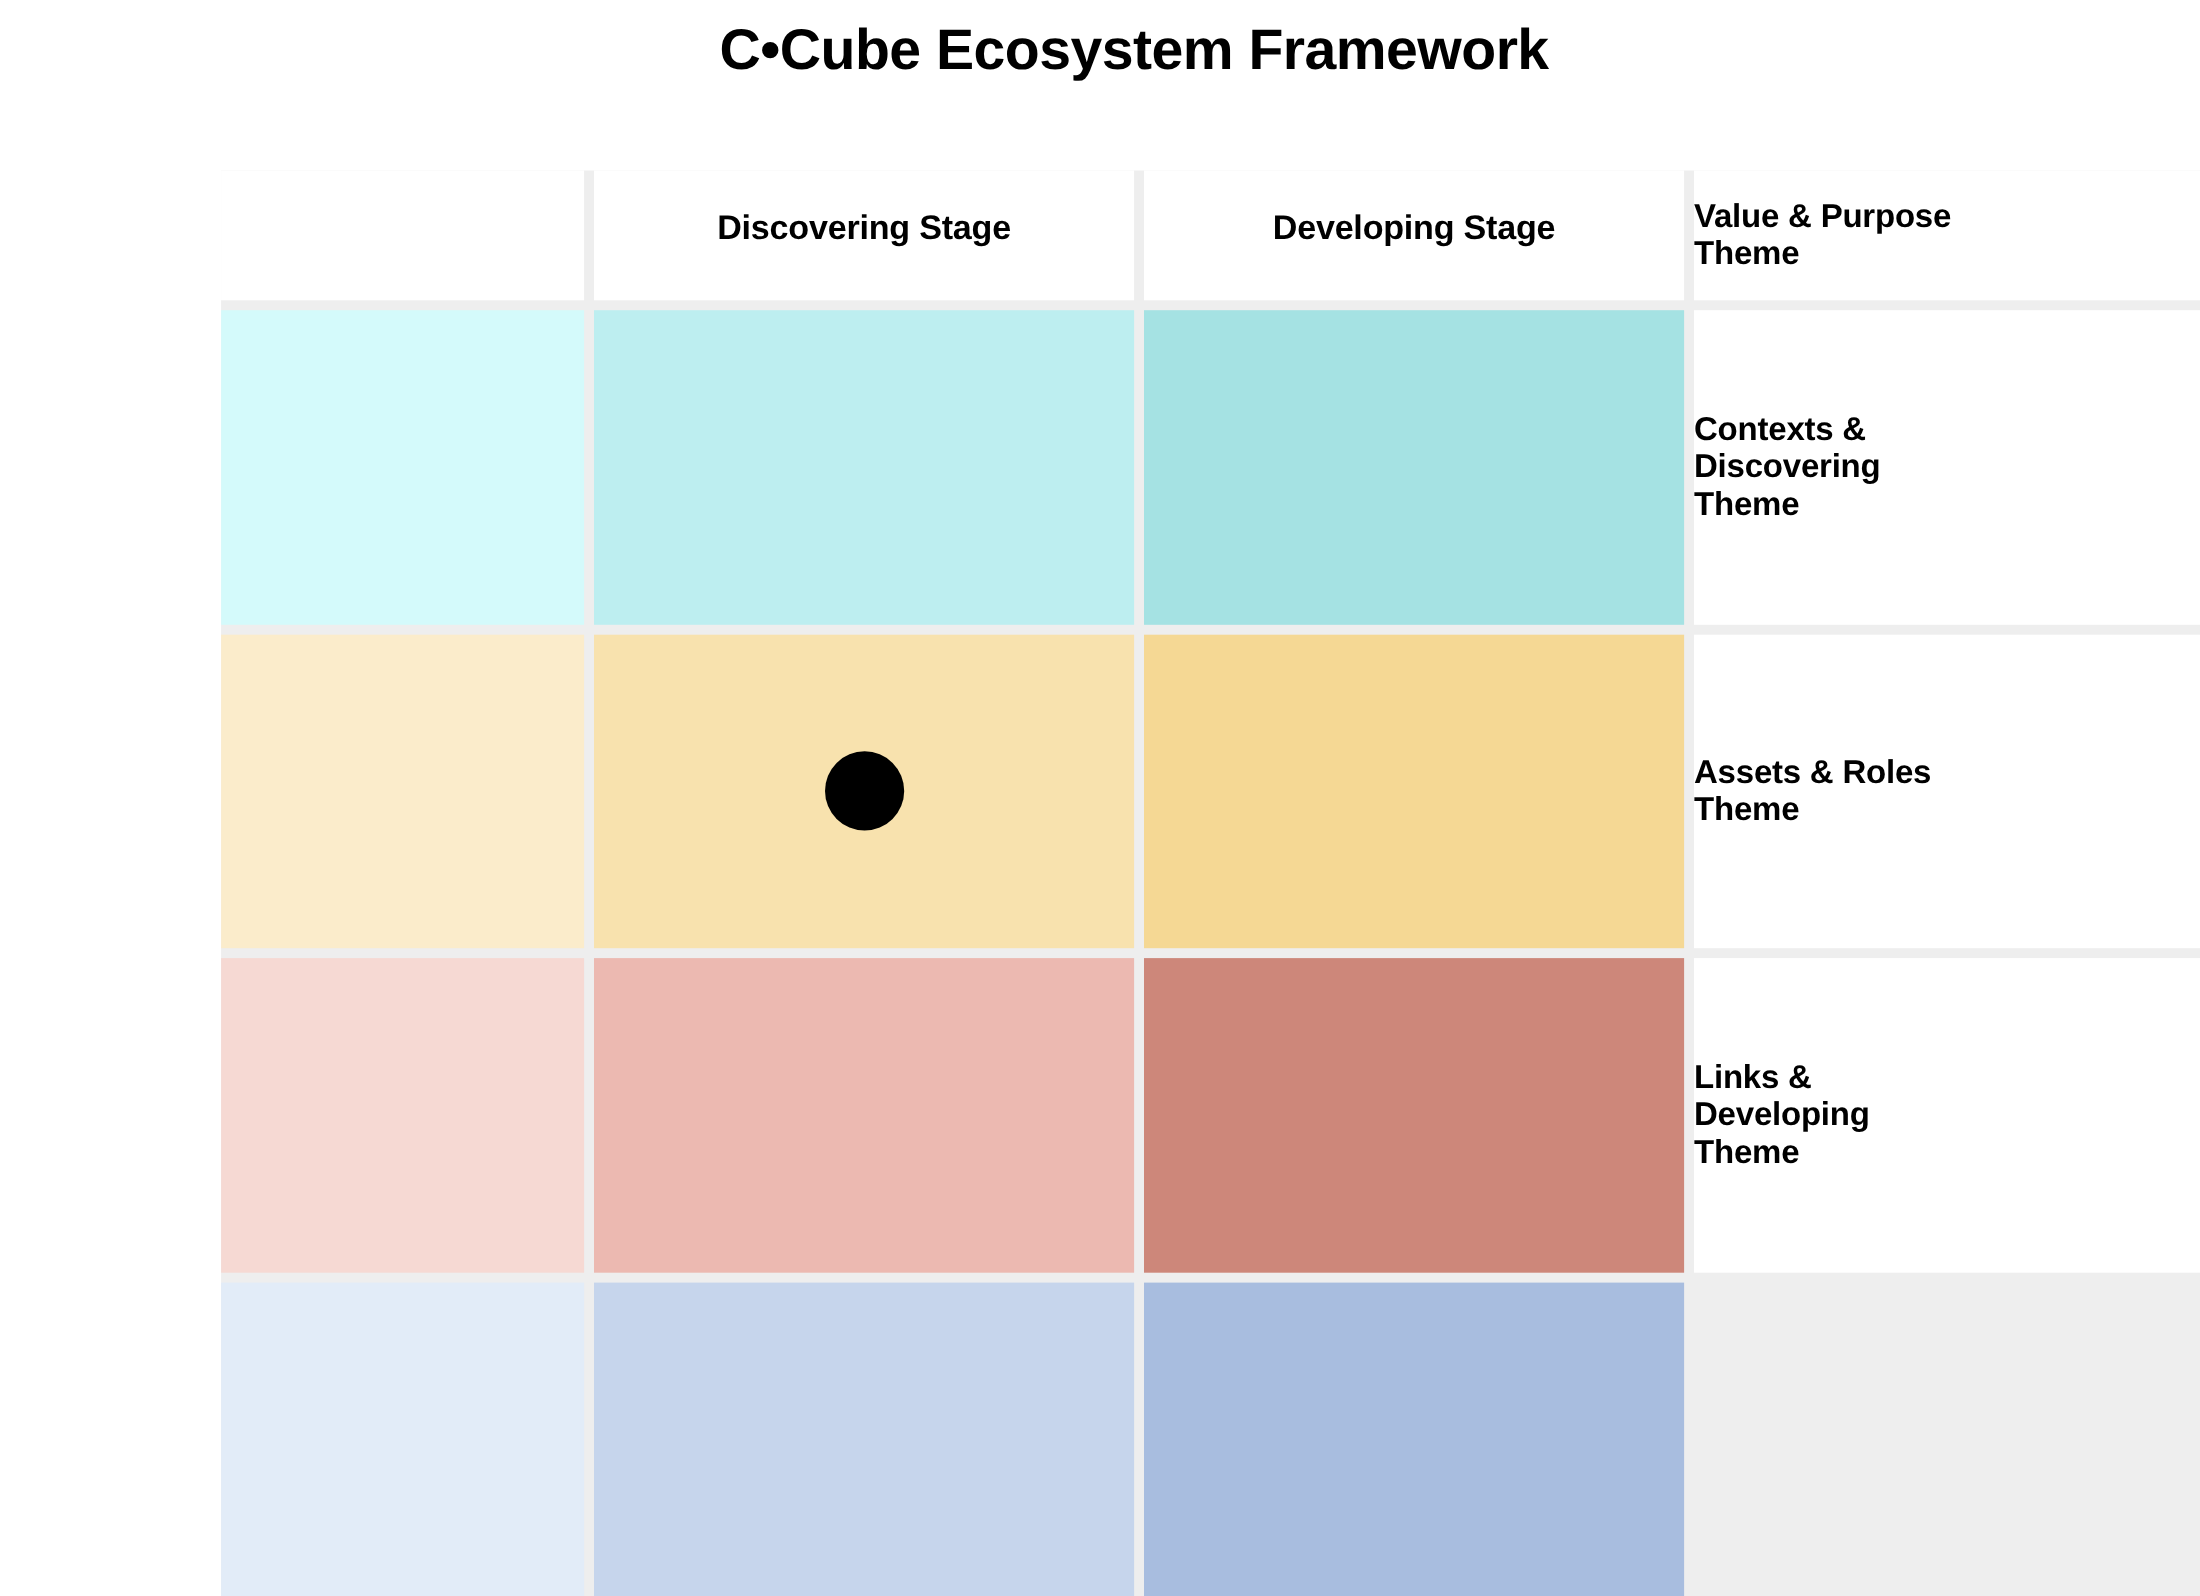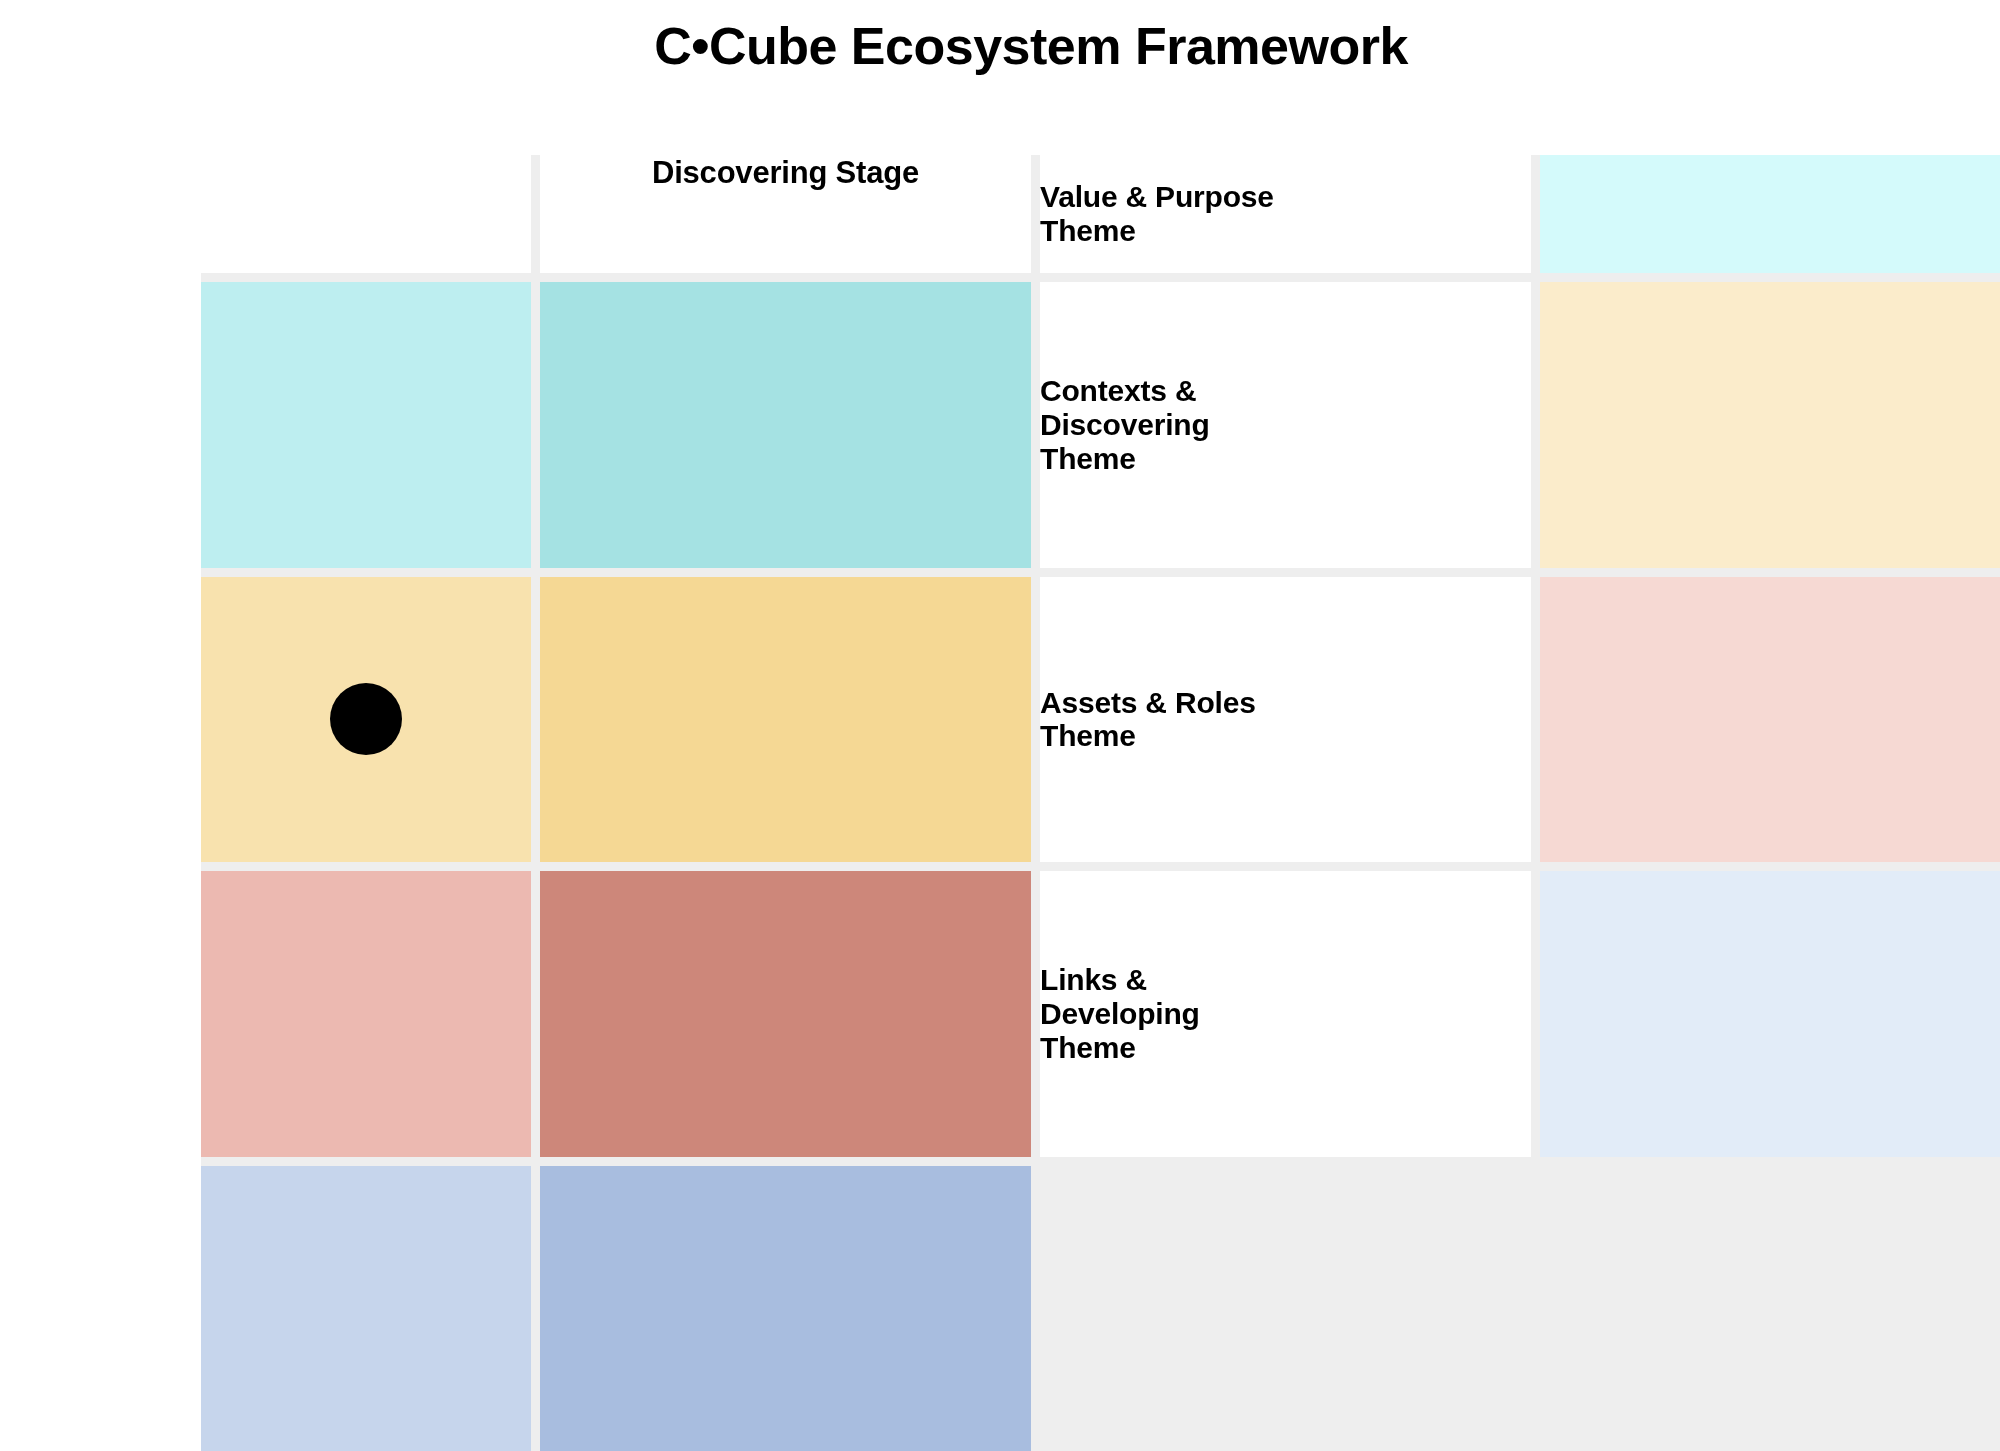--- a/index.html
+++ b/index.html
@@ -54,21 +54,21 @@
 
   .cell {
     position: relative;
     background: #ffffff;
   }
 
   
   .col-header {
     background: #ffffff;
     display: flex;
-    align-items: flex-start;
+    align-items: center;
     justify-content: center;
     padding-bottom: 14px;
     box-sizing: border-box;
   }
   .col-header span {
     font-size: 31px;
     font-weight: 700;
     color: #000000;
     font-stretch: condensed;
     letter-spacing: -0.2px;
@@ -121,20 +121,23 @@
 
   <div class="chart-title">C•Cube Ecosystem Framework</div>
 
   <div class="matrix" style="background: rgb(238, 238, 238);">
 
     <div class="cell corner"></div>
 
     <div class="cell col-header">
       <span>Discovering Stage</span>
     </div>
+    <div class="cell col-header">
+      <span>Developing Stage</span>
+    </div>
 
     <div class="cell row-label">
       <span>
         <span>Value &amp; Purpose</span><br>
         <span>Theme</span>
       </span>
     </div>
     <div class="cell data-cell" style="background: rgb(212, 250, 251);"></div>
     <div class="cell data-cell" style="background: rgb(189, 238, 240);"></div>
     <div class="cell data-cell" style="background: rgb(165, 226, 227);"></div>

